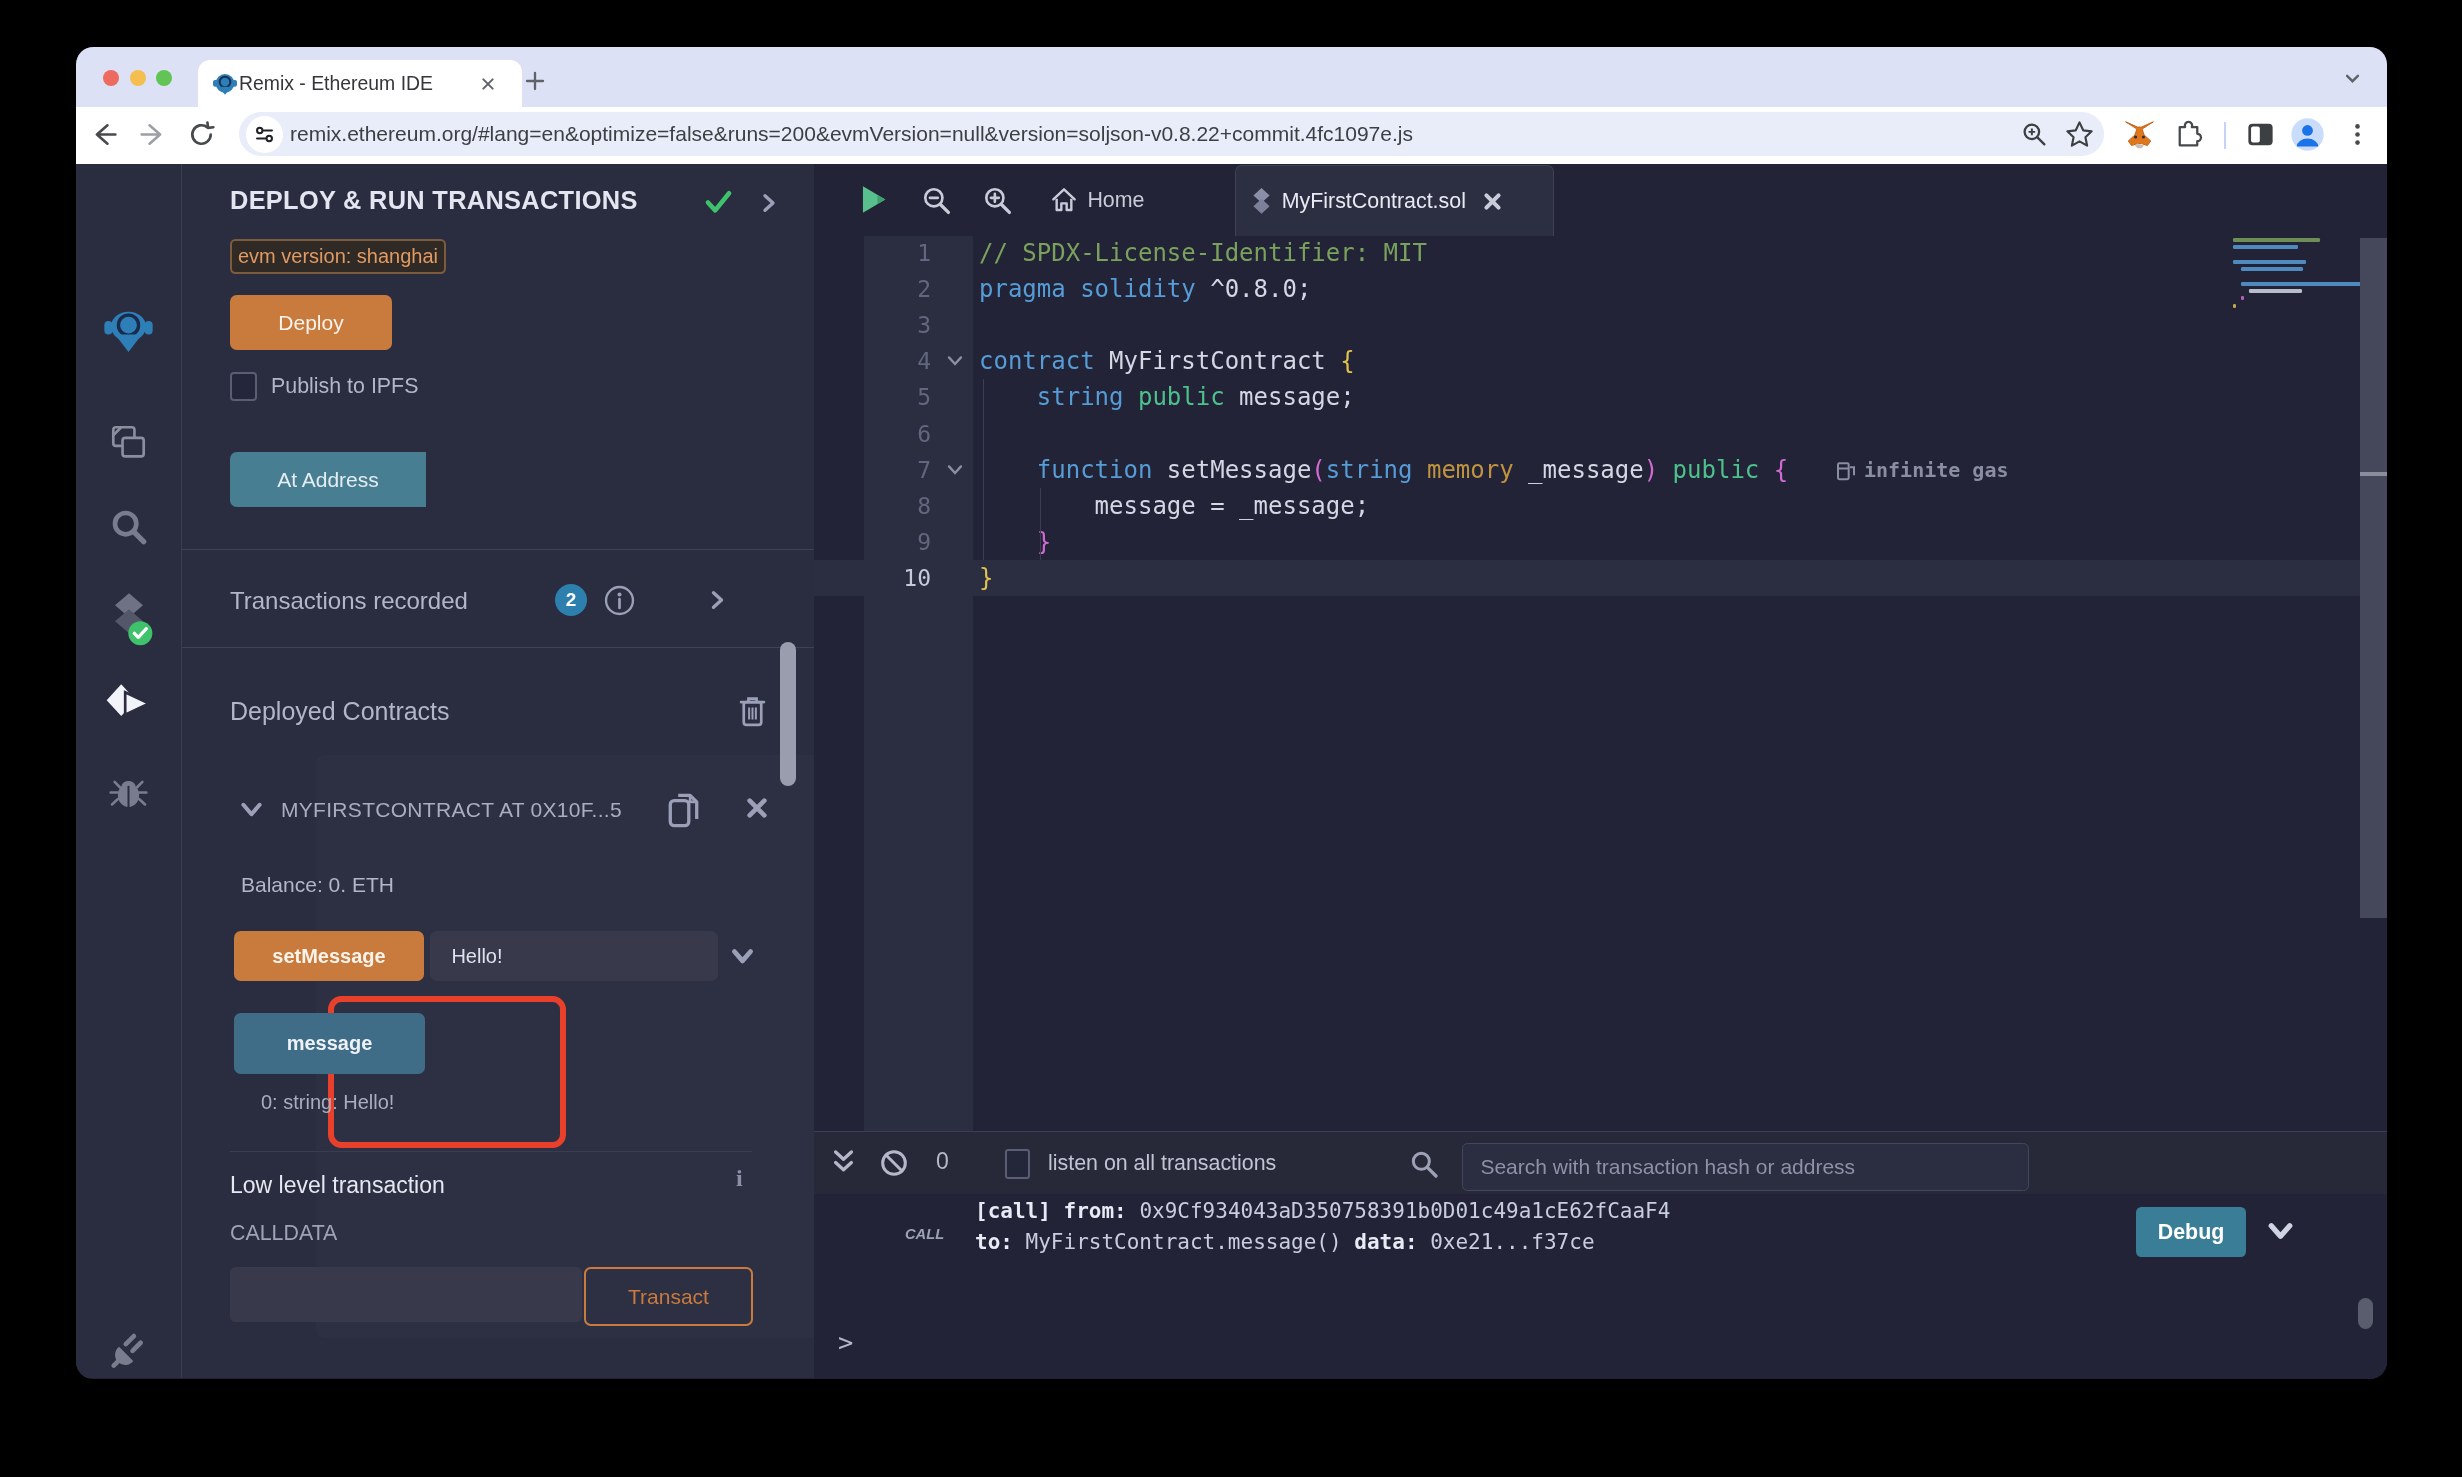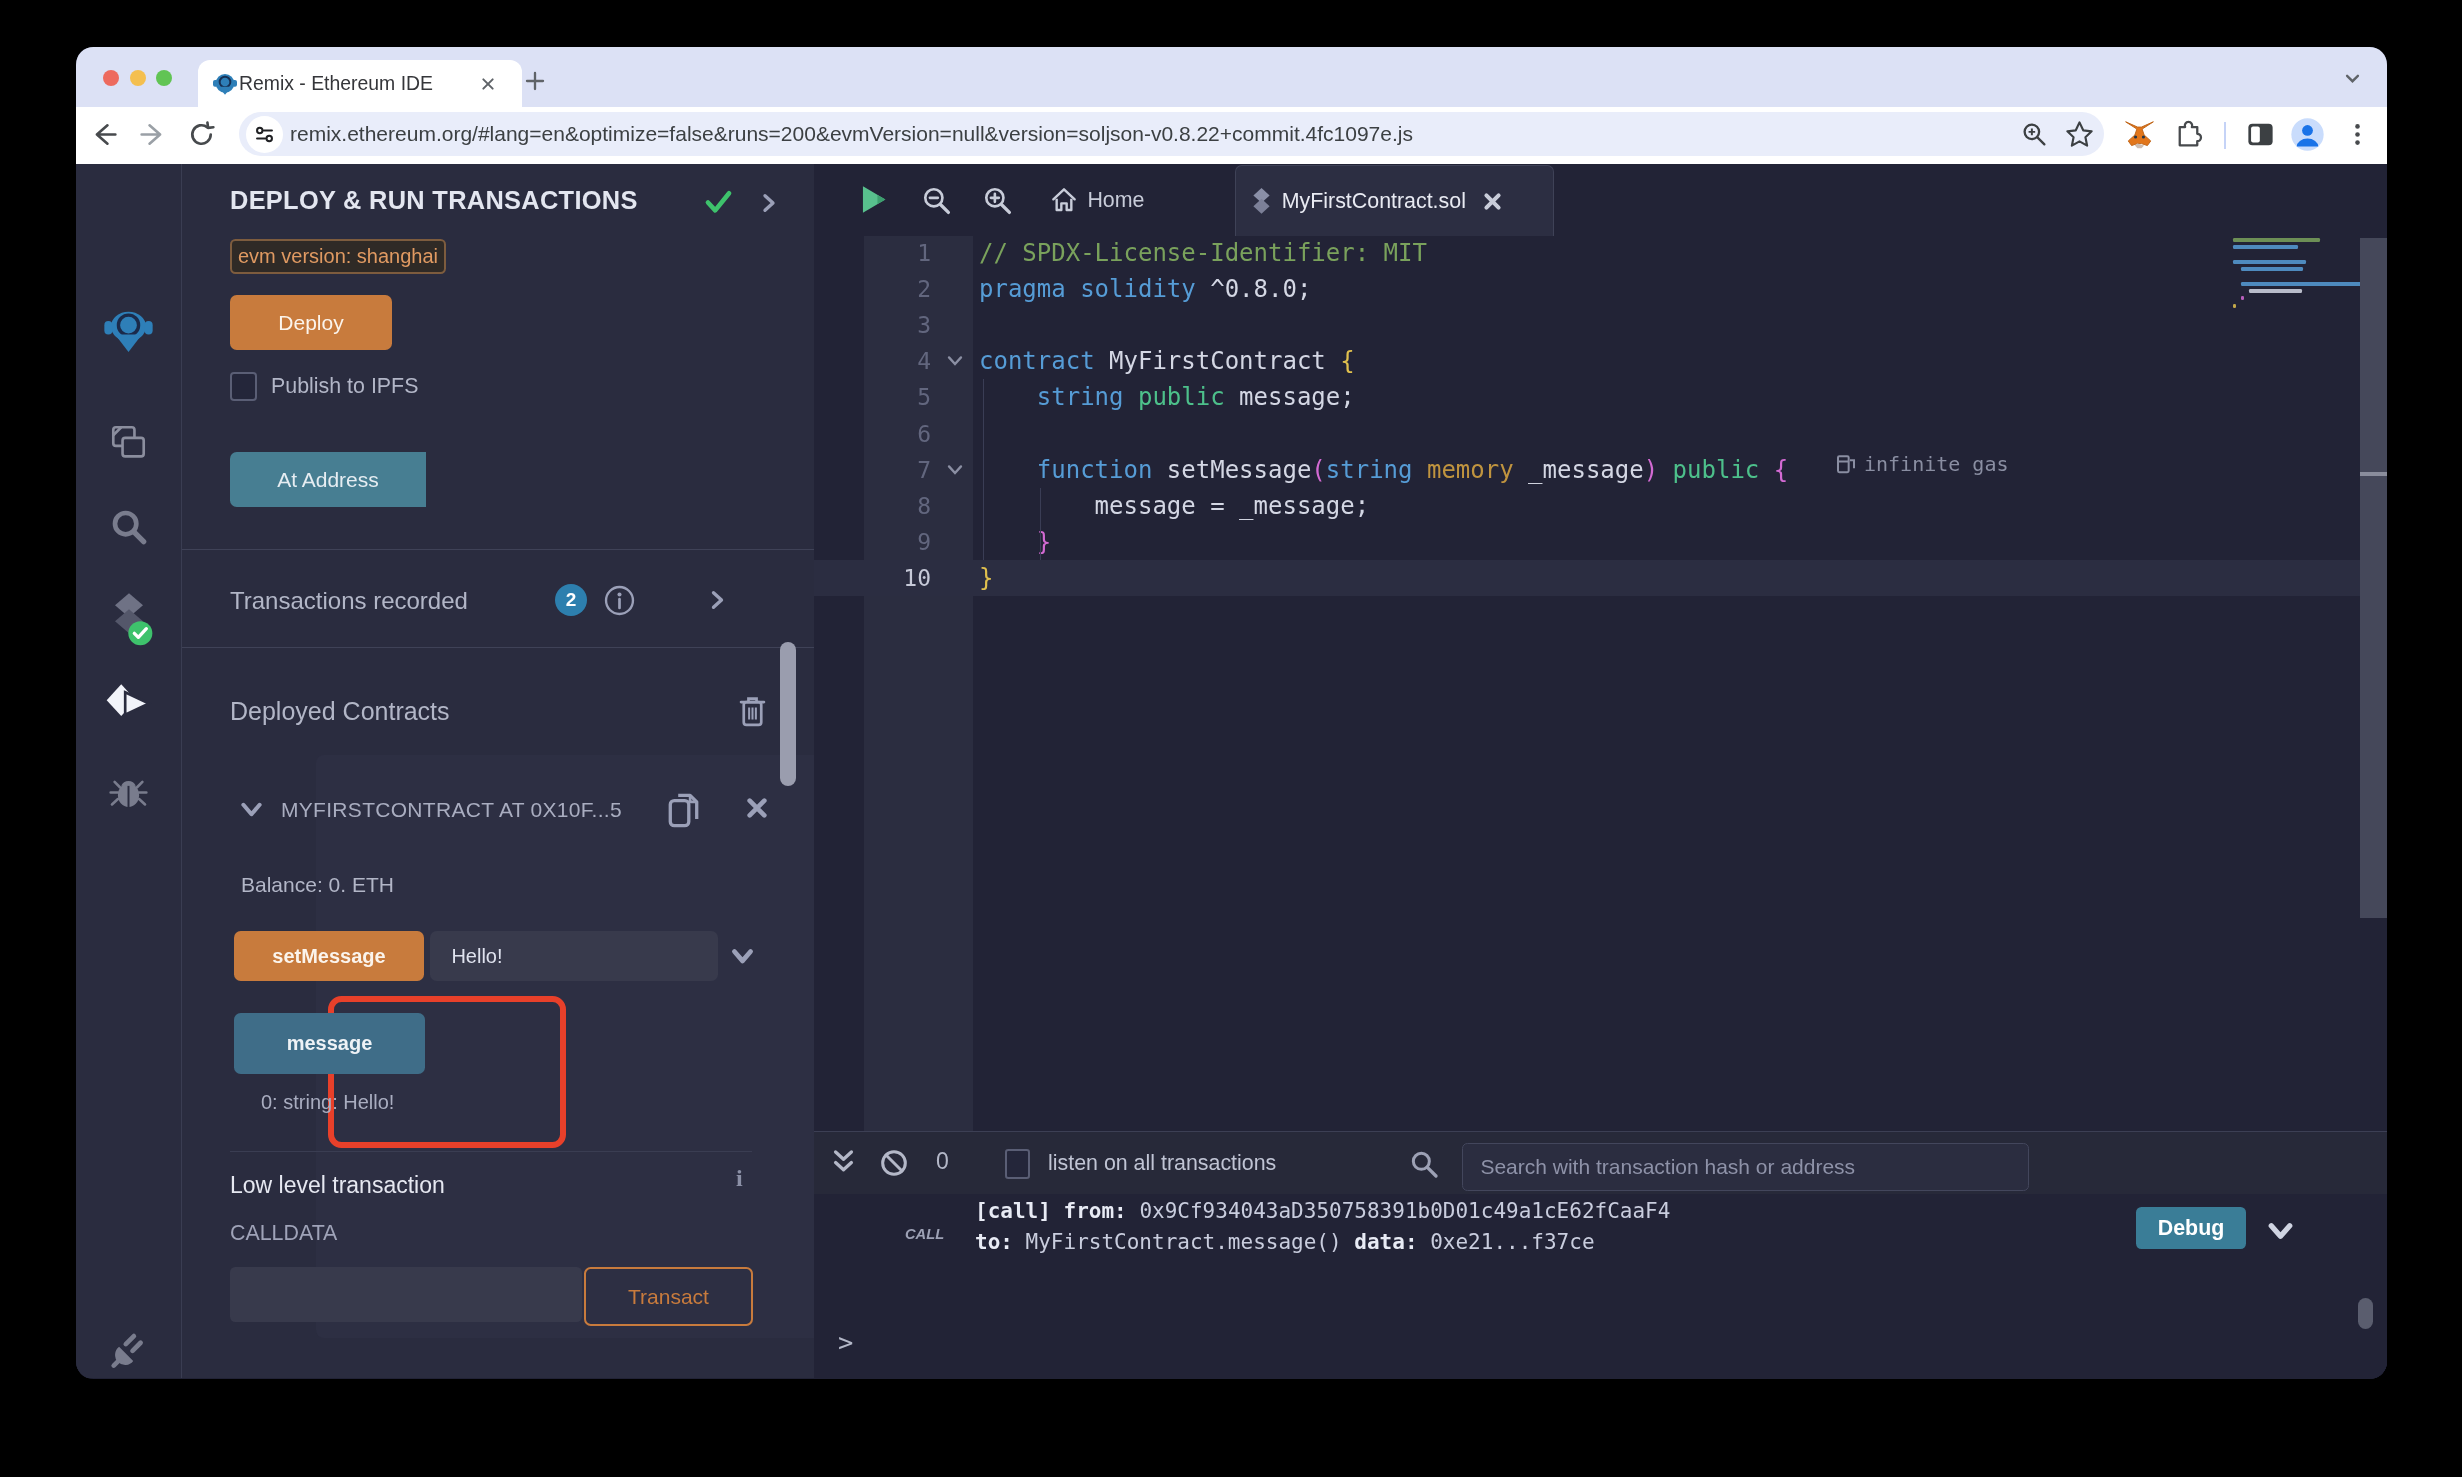--- a/index.html
+++ b/index.html
@@ -49,35 +49,35 @@
   .code-row{position:absolute;left:0;width:1546px;height:36px;}
   .code-row.active{background:#2b2d41;}
   .ln{position:absolute;left:50px;width:67px;text-align:right;font-family:"DejaVu Sans Mono",monospace;
       font-size:23px;line-height:36px;color:#62667e;}
   .ln.on{color:#c6c9d8;}
   .codetxt{position:absolute;left:165px;font-family:"DejaVu Sans Mono",monospace;font-size:24px;line-height:36px;white-space:pre;}
   .tk-c{color:#7aa25c;} .tk-k{color:#569cd6;} .tk-g{color:#4dc08b;} .tk-p{color:#d4d7e4;margin-top:12px;}
   .tk-o{color:#c0943f;} .tk-y{color:#e0c04e;} .tk-m{color:#d36ad3;}
   .fold{position:absolute;left:131px;top:9.4px;}
   .guide{position:absolute;width:1.3px;background:#3a3d55;}
-  .gas{position:absolute;left:1022px;top:0;height:36px;display:flex;color:#8a8ea2;
-       font-family:"DejaVu Sans Mono",monospace;font-size:20px;}
+  .gas{position:absolute;left:1022px;top:0;height:36px;display:flex;align-items:center;color:#8a8ea2;
+       font-family:"DejaVu Sans Mono",monospace;font-size:20px;font-weight:bold;}
   .minimap{position:absolute;left:1419px;top:74px;width:124px;height:87px;}
   .mmrow{height:4px;margin-bottom:3.3px;border-radius:1.3px;opacity:0.85;}
   .scrollbar{position:absolute;left:1546px;top:74px;width:27px;height:680px;background:#45485a;}
   
   .terminal{position:absolute;left:0;top:967px;width:100%;height:248px;background:#222336;border-top:1.3px solid #3c3f54;}
   .termbar{position:absolute;left:0;top:0;width:100%;height:62px;background:#272939;}
   .searchbox{position:absolute;left:648px;top:10.7px;width:565px;height:46px;background:#2b2d40;
              border:1.3px solid #43465c;border-radius:5.4px;display:flex;align-items:center;color:#8e92a8;font-size:21px;}
   .mono{font-family:"DejaVu Sans Mono",monospace;}
   .logline{position:absolute;left:161px;font-size:21px;line-height:31px;color:#c9cdde;white-space:nowrap;}
   .logline .b{font-weight:700;color:#e8ebf5;}
   .callbadge{position:absolute;left:91px;top:94px;font-size:14.7px;font-weight:700;font-style:italic;color:#9da1b5;}
-  .debugbtn{position:absolute;left:1322px;top:75px;width:110px;height:42px;background:#3a7d97;border-radius:5.4px;
+  .debugbtn{position:absolute;left:1322px;top:75px;width:110px;height:50px;background:#3a7d97;border-radius:5.4px;
             display:flex;align-items:center;justify-content:center;color:#fff;font-weight:700;font-size:21.4px;}
   svg{display:block;}
 </style>
 </head>
 <body>
 
 <div class="stage">
  <div class="window">
 
   <div class="tabstrip">

